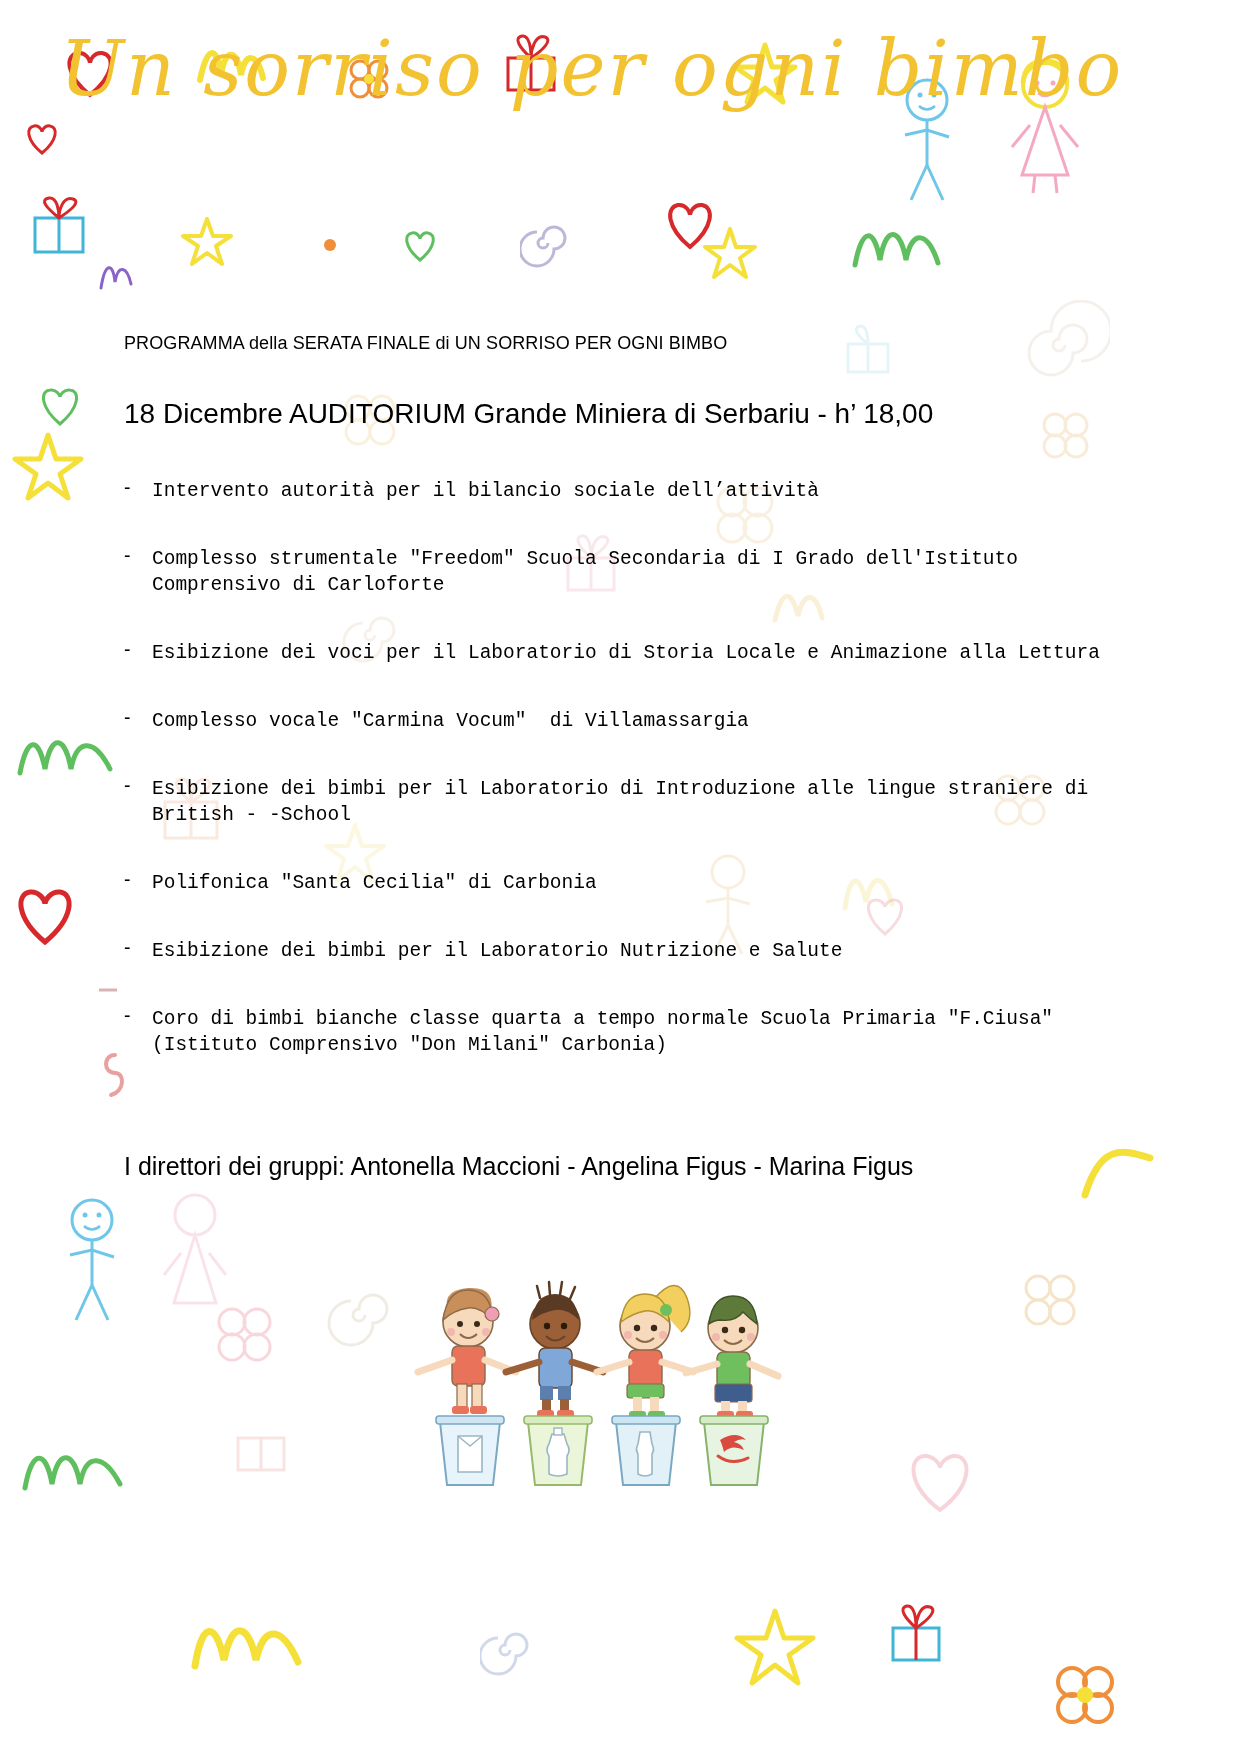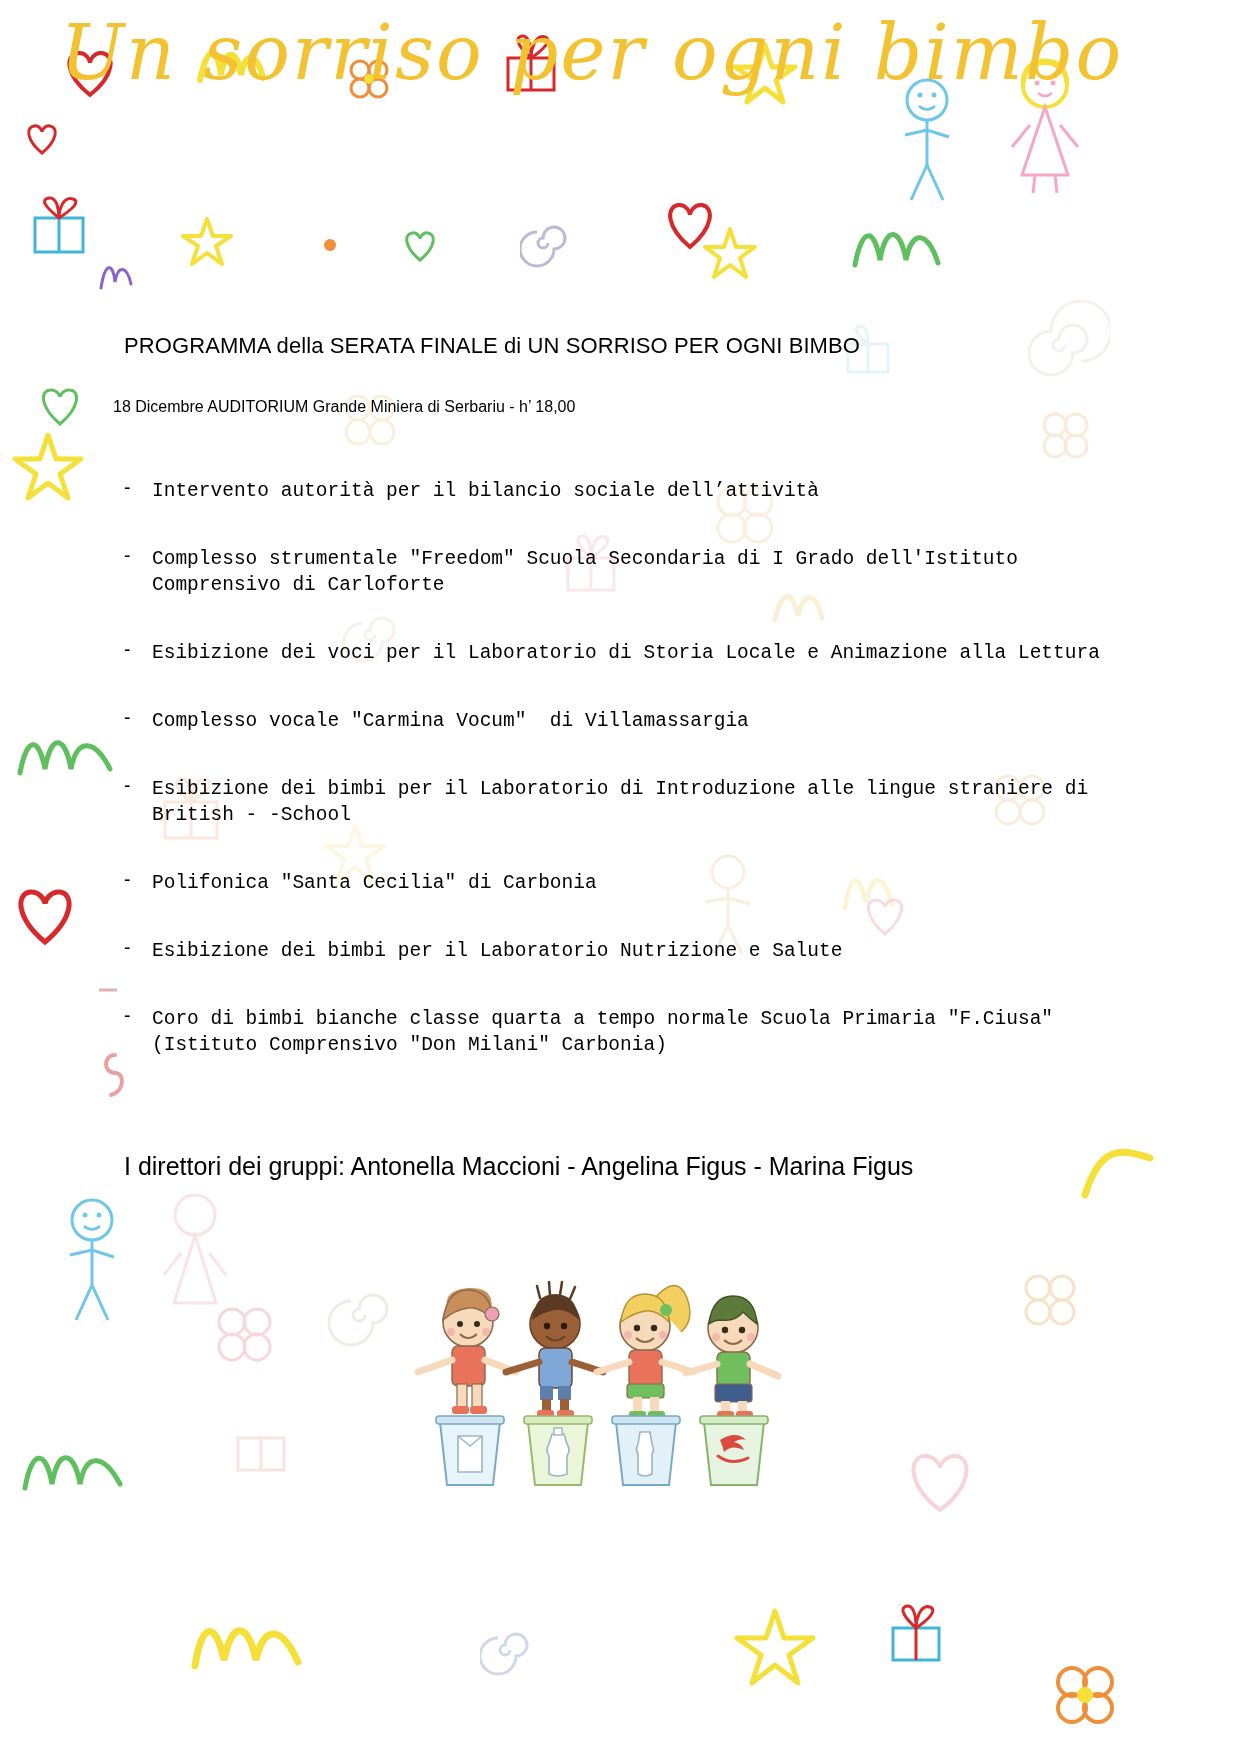--- a/index.html
+++ b/index.html
@@ -24,21 +24,21 @@
     z-index: 0;
   }
   .doodle {
     position: absolute;
   }
 
   
   .title-art {
     position: absolute;
     left: 60px;
-    top: 8px;
+    top: 24px;
     width: 1120px;
     height: 250px;
     z-index: 1;
   }
   .handwritten {
     font-family: "DejaVu Serif", serif;
     font-style: italic;
     font-size: 76px;
     color: #f2c230;
     letter-spacing: 2px;
@@ -50,29 +50,29 @@
     position: absolute;
     left: 0;
     top: 0;
     width: 1240px;
     z-index: 2;
   }
   .doc-title {
     position: absolute;
     left: 124px;
     top: 333px;
-    font-size: 22px;
+    font-size: 18px;
     letter-spacing: 0.1px;
     white-space: nowrap;
   }
   .doc-subtitle {
     position: absolute;
-    left: 113px;
+    left: 124px;
     top: 398px;
-    font-size: 16px;
+    font-size: 28px;
     white-space: nowrap;
   }
   .program-list {
     position: absolute;
     left: 124px;
     top: 478px;
     width: 990px;
   }
   .program-item {
     position: relative;

